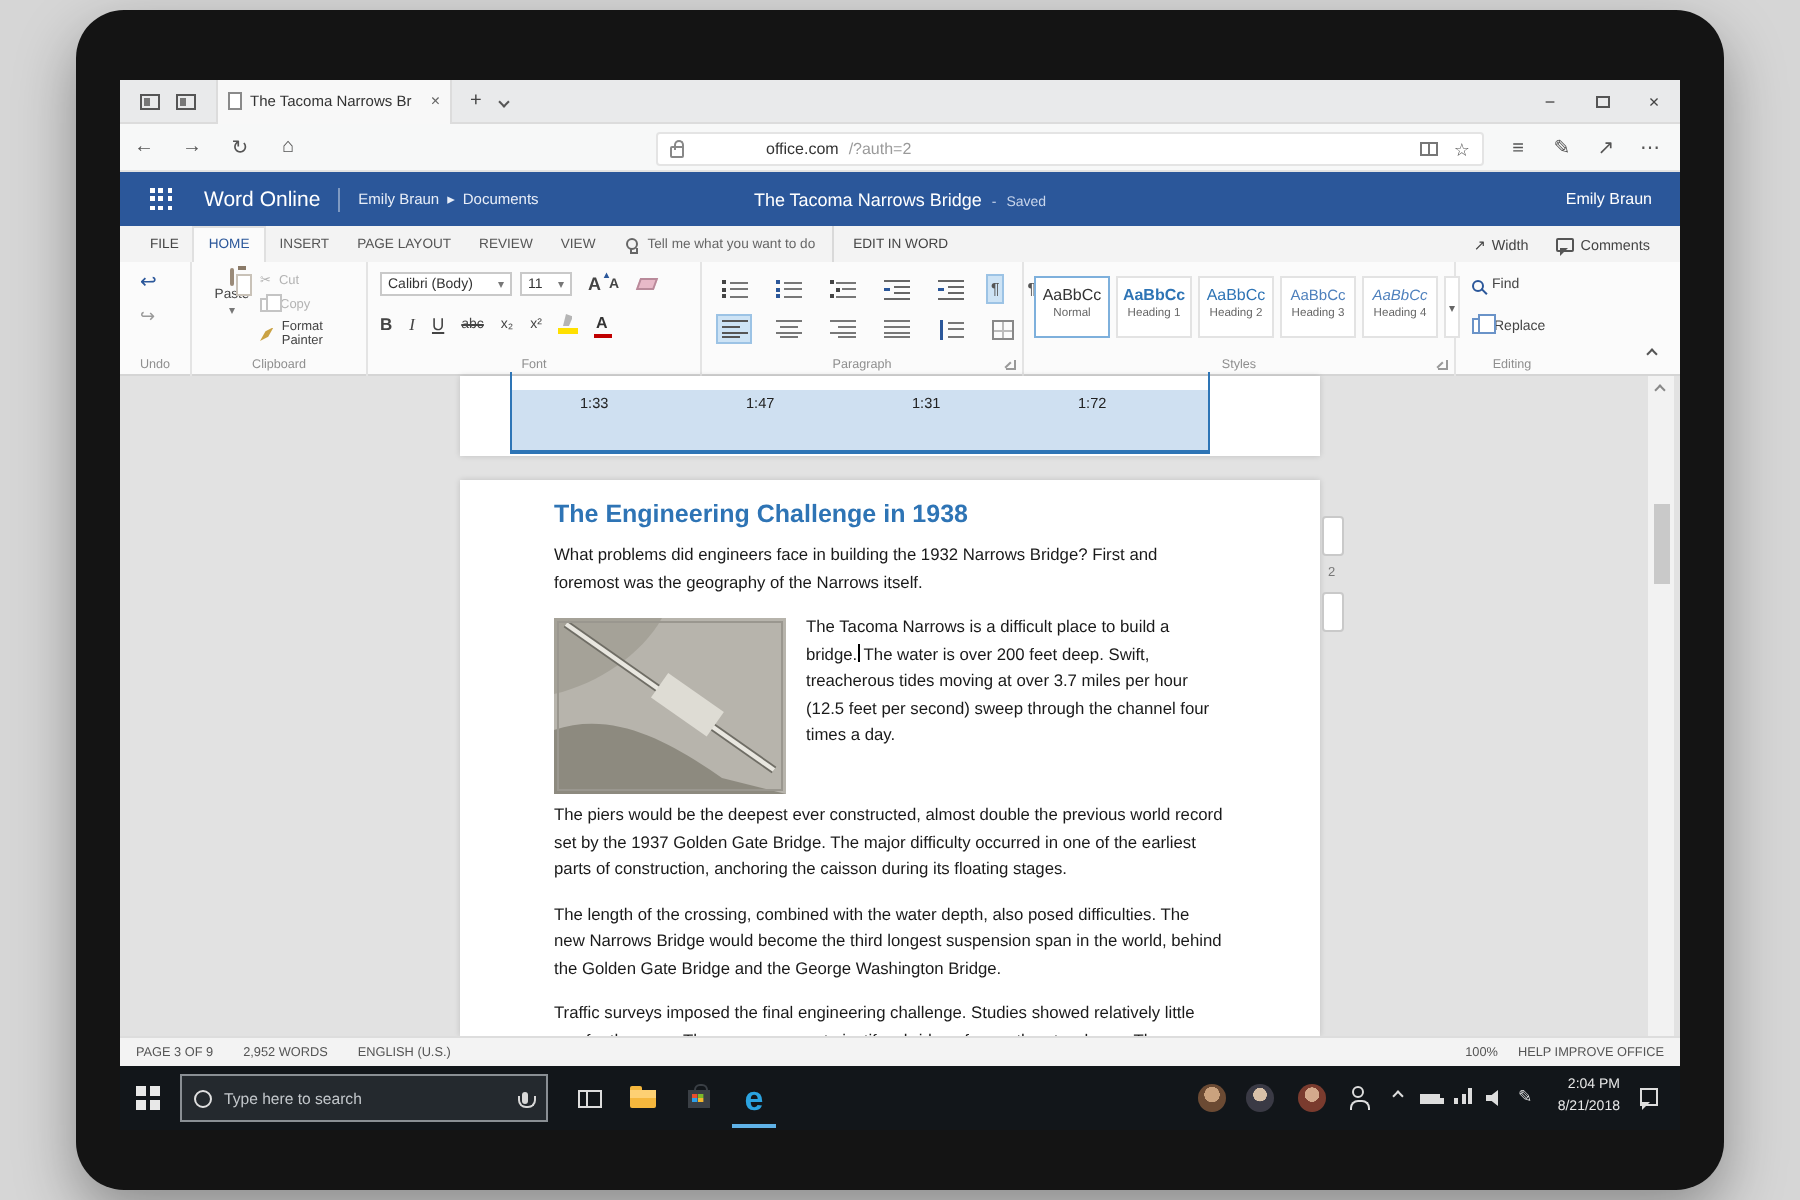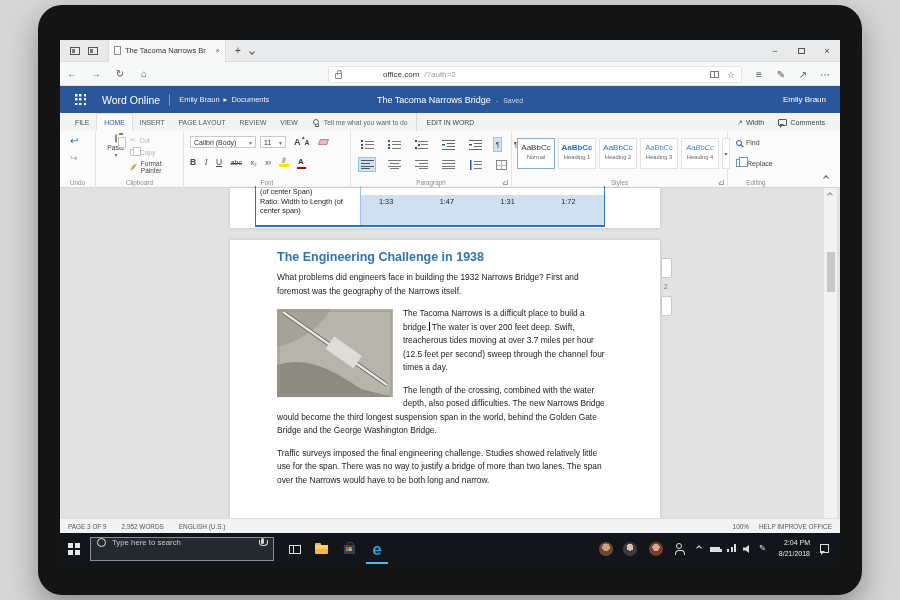--- a/index.html
+++ b/index.html
@@ -154,21 +154,21 @@
   .ic-rep::after { content:""; position:absolute; left:1.5px; top:-3px; width:7px; height:8px; border:1px solid #6a93c8; background:#fff; }
   .collapse-rib { position:absolute; right:12px; bottom:6px; color:#777; }
 
   
   .docarea { position:absolute; left:0; top:148px; width:780px; height:330px; background:#e2e2e2; }
   .pagefrag { position:absolute; left:170px; top:0; width:430px; height:40px; background:#fff; box-shadow:0 0 3px rgba(0,0,0,.15); }
   .tcmtable { position:absolute; left:25px; top:-2px; width:350px; height:41px; border-left:1px solid #2e75b6; border-right:1px solid #2e75b6; border-bottom:2px solid #2e75b6; display:flex; }
   .tc-label { width:105px; border-right:1px solid #9cc3e5; padding:1px 4px; font-size:7.3px; line-height:9.5px; color:#222; }
   .tc-values { flex:1; position:relative; }
   .tc-hl { position:absolute; left:0; top:9px; right:0; bottom:0; background:#cfe0f1; }
-  .tc-cells { position:absolute; left:0; top:11px; right:0; display:flex; }
+  .tc-cells { position:absolute; left:16px; top:11px; right:0; display:flex; }
   .tc-cell { width:25%; font-size:7.3px; color:#222; padding-left:18px; }
   .page2 { position:absolute; left:170px; top:52px; width:430px; height:278px; background:#fff; box-shadow:0 0 3px rgba(0,0,0,.15); padding:10px 48px 0 47px; }
   .dheading { font-size:12.5px; font-weight:bold; color:#2e74b5; margin-bottom:7px; }
   .dpara { font-size:8.4px; line-height:13.5px; color:#1a1a1a; margin-bottom:9px; }
   .figure { float:left; width:116px; height:88px; margin:2px 10px 4px 0; }
   .caret { display:inline-block; width:1px; height:9px; background:#000; vertical-align:-1px; }
   .clearfix { clear:both; }
   .marker { position:absolute; left:601px; width:11px; height:20px; background:#fff; border:1px solid #c9c9c9; border-radius:2px; }
   .margin-num { position:absolute; left:604px; font-size:6.5px; color:#777; }
   .vscroll { position:absolute; right:3px; top:0; width:14px; height:330px; background:#f2f2f2; border-left:1px solid #e2e2e2; }
@@ -178,21 +178,21 @@
   
   .statusbar { position:absolute; left:0; top:478px; width:780px; height:15px; background:#f3f3f3; border-top:1px solid #ddd; display:flex; align-items:center; font-size:6.4px; color:#555; padding:0 8px; gap:15px; }
   .sb-right { margin-left:auto; display:flex; gap:10px; }
 
   
   .taskbar { position:absolute; left:0; top:493px; width:780px; height:32px; background:#12161a; }
   .startbtn { position:absolute; left:0; top:0; width:28px; height:32px; display:flex; align-items:center; justify-content:center; }
   .winlogo { width:12px; height:12px; background:
     linear-gradient(#e8e8e8,#e8e8e8) 0 0/5.4px 5.4px, linear-gradient(#e8e8e8,#e8e8e8) 6.6px 0/5.4px 5.4px,
     linear-gradient(#e8e8e8,#e8e8e8) 0 6.6px/5.4px 5.4px, linear-gradient(#e8e8e8,#e8e8e8) 6.6px 6.6px/5.4px 5.4px; background-repeat:no-repeat; }
-  .searchbox { position:absolute; left:30px; top:4px; width:184px; height:24px; background:#24292e; border:1px solid #8a8f94; display:flex; padding:0 6px; gap:6px; }
+  .searchbox { position:absolute; left:30px; top:4px; width:184px; height:24px; background:#24292e; border:1px solid #8a8f94; display:flex; align-items:center; padding:0 6px; gap:6px; }
   .cortana { width:9px; height:9px; border:1.5px solid #e0e0e0; border-radius:50%; flex:none; }
   .search-ph { font-size:7.8px; color:#c3c7cb; flex:1; }
   .mic { width:3px; height:6px; background:#d8d8d8; border-radius:2px; position:relative; margin-right:3px; }
   .mic::after { content:""; position:absolute; left:-2.5px; top:2px; width:7px; height:5px; border:1px solid #d8d8d8; border-top:none; border-radius:0 0 4px 4px; }
   .tbic { position:absolute; top:0; width:26px; height:32px; display:flex; align-items:center; justify-content:center; }
   .tv-ic { width:12px; height:9px; border:1px solid #ddd; position:relative; }
   .tv-ic::after { content:""; position:absolute; left:3px; top:0; width:1px; height:7px; background:#ddd; }
   .folder { width:13px; height:9px; background:#f5b73d; border-radius:1px; position:relative; }
   .folder::before { content:""; position:absolute; top:-2px; left:0; width:6px; height:3px; background:#f5b73d; border-radius:1px 1px 0 0; }
   .folder::after { content:""; position:absolute; left:0; top:0; width:13px; height:4px; background:#fdd073; }
@@ -454,24 +454,20 @@
         </span>
         <span class="glabel">Editing</span>
       </div>
       <span class="collapse-rib"><span class="chev up"></span></span>
     </div>
 
     <div class="docarea">
 
       <div class="pagefrag">
         <div class="tcmtable">
-          <div class="tc-label">
-            <div>(of center Span)</div>
-            <div>Ratio: Width to Length (of center span)</div>
-          </div>
           <div class="tc-values">
             <div class="tc-hl"></div>
             <div class="tc-cells">
               <span class="tc-cell">1:33</span>
               <span class="tc-cell">1:47</span>
               <span class="tc-cell">1:31</span>
               <span class="tc-cell">1:72</span>
             </div>
           </div>
         </div>
@@ -483,20 +479,21 @@
         <svg class="figure" viewBox="0 0 116 88" xmlns="http://www.w3.org/2000/svg">
           <rect width="116" height="88" fill="#b7b4ac"></rect>
           <path d="M0,0 L54,0 C44,18 22,33 0,38 Z" fill="#a5a298"></path>
           <path d="M0,56 C30,46 58,62 84,80 L116,88 L0,88 Z" fill="#8d8a7f"></path>
           <line x1="6" y1="3" x2="110" y2="76" stroke="#6f6d65" stroke-width="4"></line>
           <line x1="6" y1="3" x2="110" y2="76" stroke="#e9e7e0" stroke-width="2.2"></line>
           <rect x="50" y="36" width="34" height="15" fill="#dedcd4" transform="rotate(35 67 43)"></rect>
           <rect x="2" y="2" width="112" height="84" fill="none" stroke="#9a978f" stroke-width="1"></rect>
         </svg>
         <p class="dpara"><span>The Tacoma Narrows is a difficult place to build a bridge.</span><span class="caret"></span> <span>The water is over 200 feet deep. Swift, treacherous tides moving at over 3.7 miles per hour (12.5 feet per second) sweep through the channel four times a day.</span></p>
+        <p class="dpara clearfix">The piers would be the deepest ever constructed, almost double the previous world record set by the 1937 Golden Gate Bridge. The major difficulty occurred in one of the earliest parts of construction, anchoring the caisson during its floating stages.</p>
         <p class="dpara">The length of the crossing, combined with the water depth, also posed difficulties. The new Narrows Bridge would become the third longest suspension span in the world, behind the Golden Gate Bridge and the George Washington Bridge.</p>
         <p class="dpara">Traffic surveys imposed the final engineering challenge. Studies showed relatively little use for the span. There was no way to justify a bridge of more than two lanes. The span over the Narrows would have to be both long and narrow.</p>
       </div>
 
       <span class="marker" style="top:70px"></span>
       <span class="margin-num" style="top:95px">2</span>
       <span class="marker" style="top:108px"></span>
 
       <div class="vscroll">
         <span class="chev up"></span>

